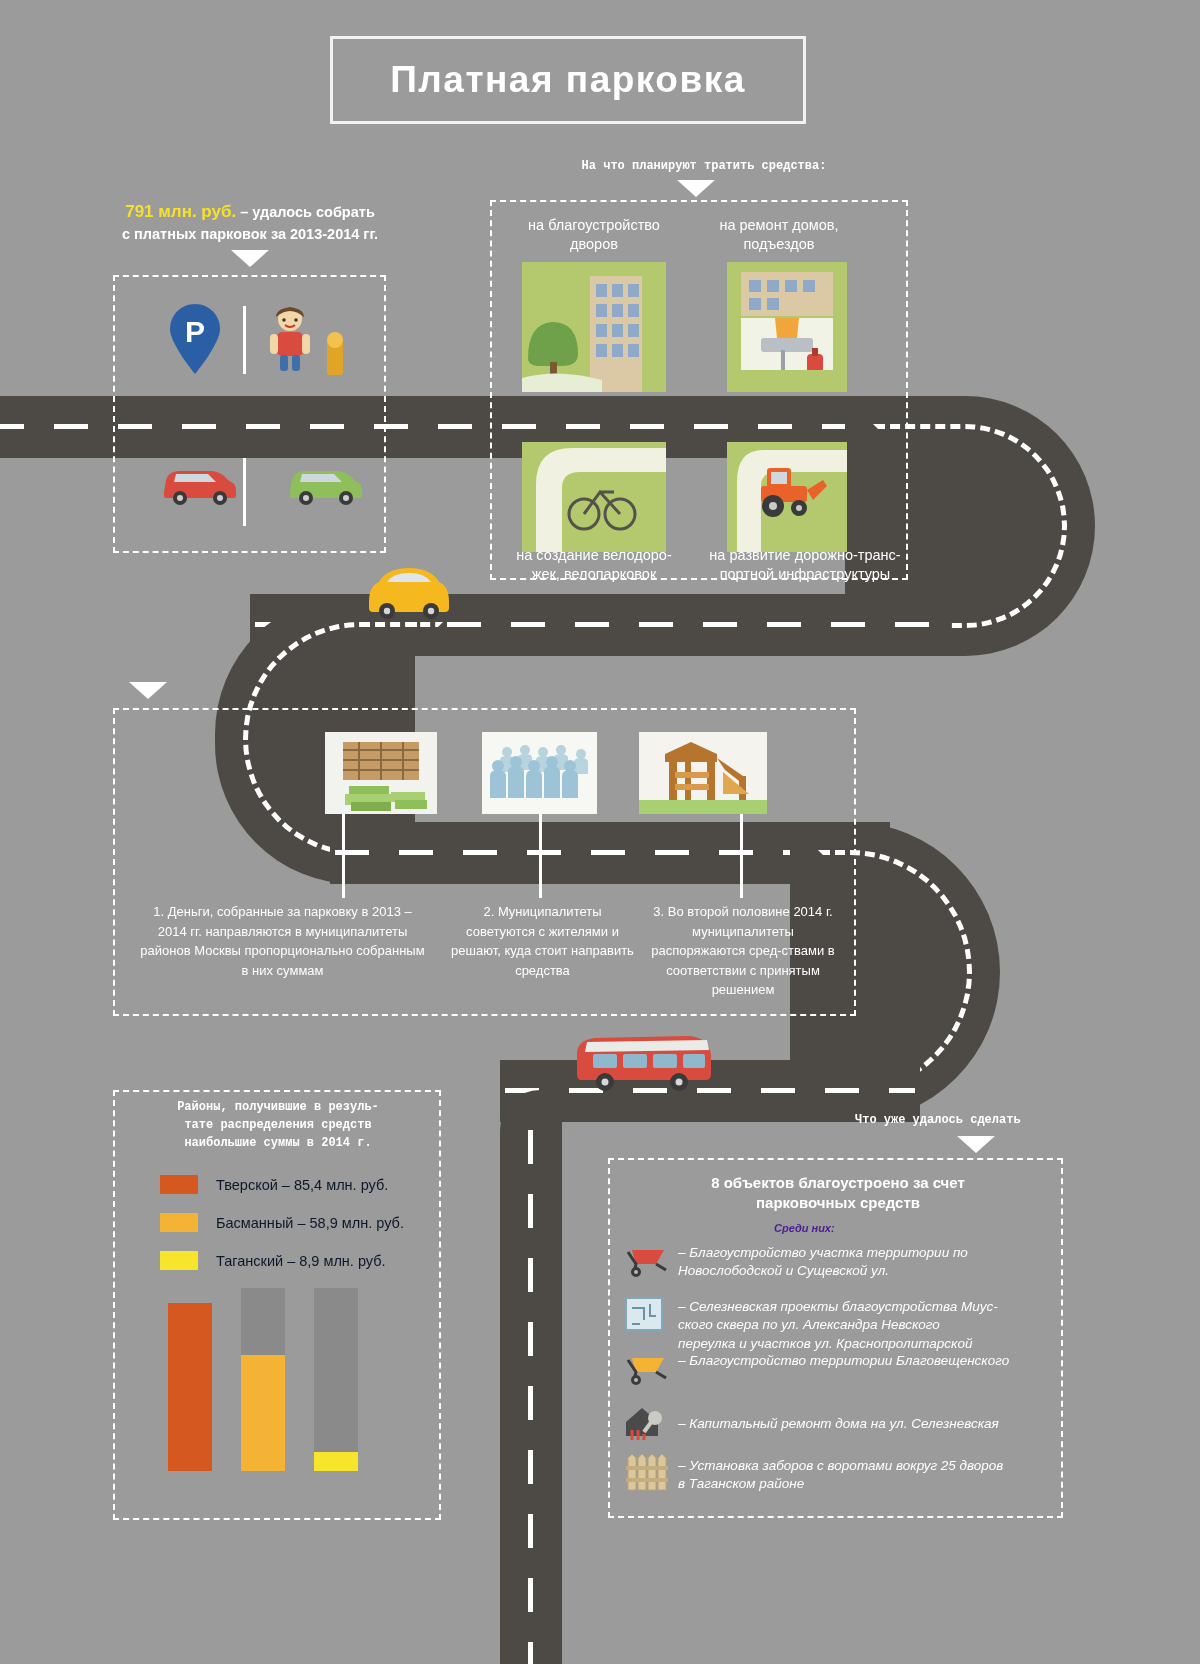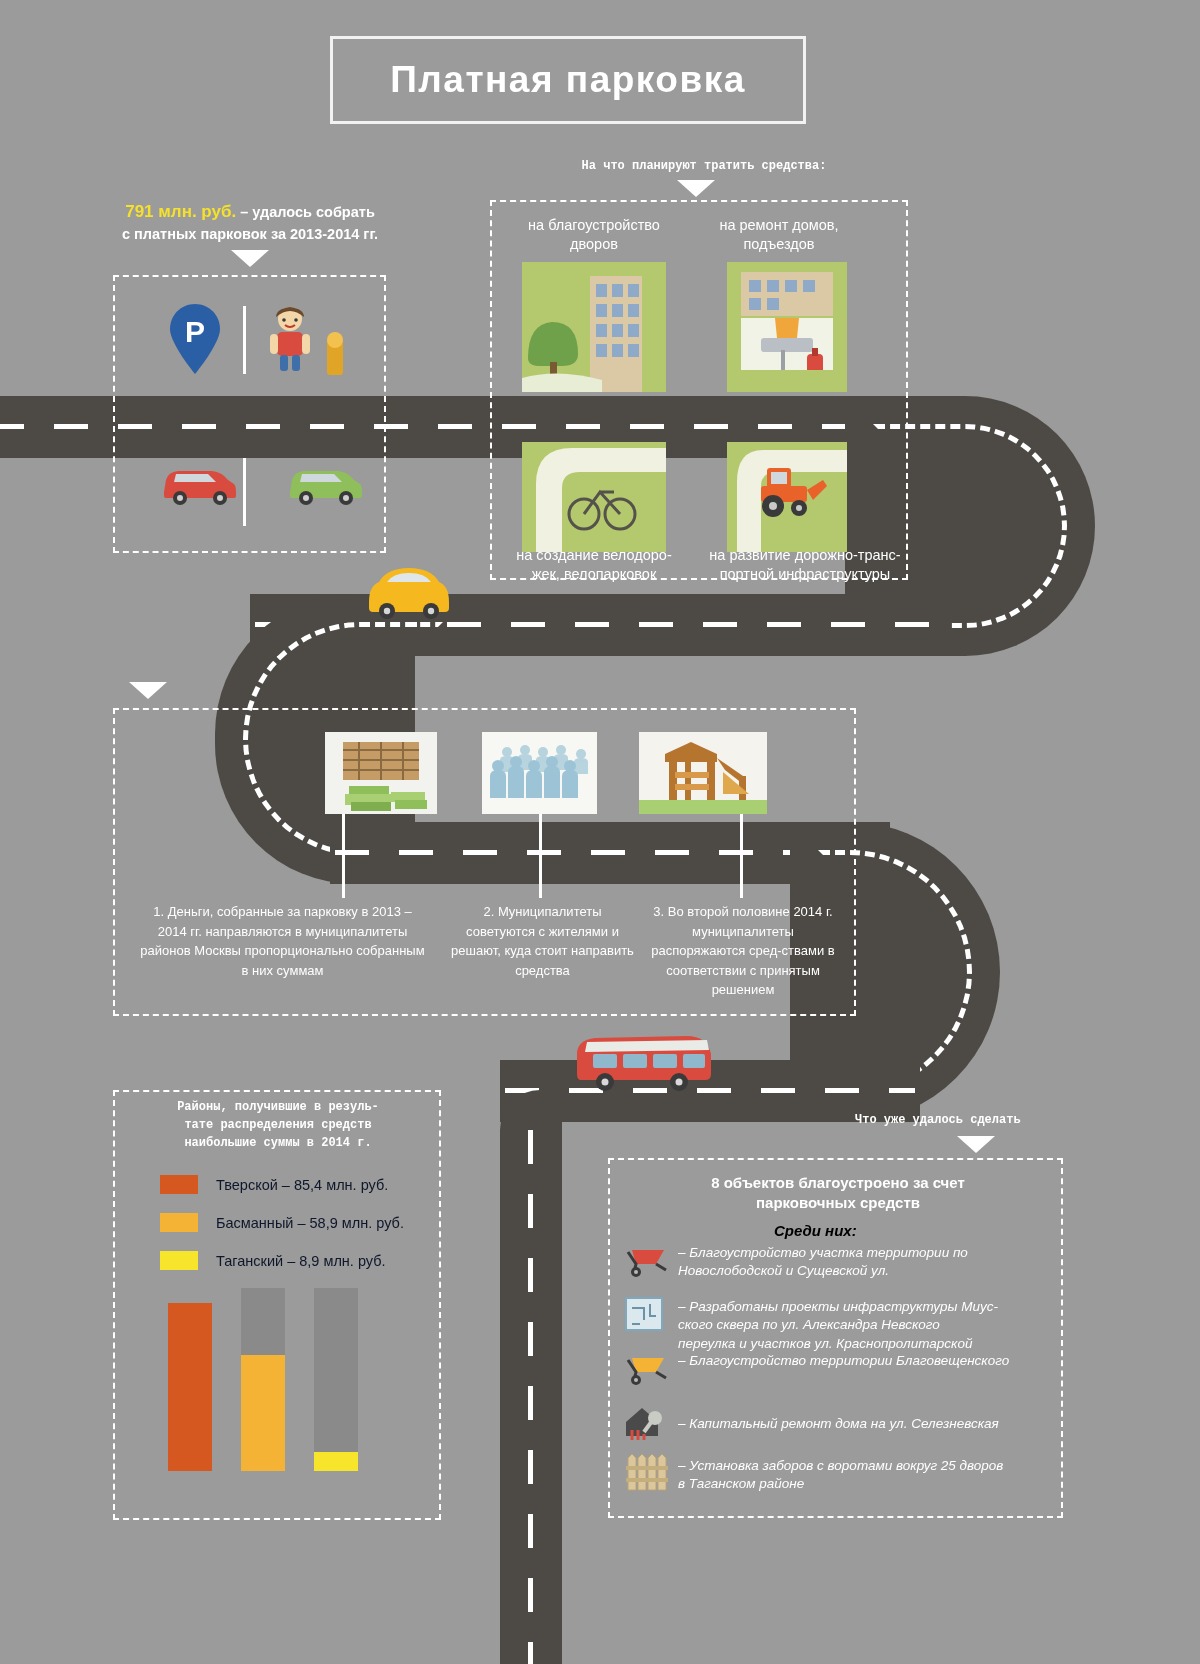--- a/index.html
+++ b/index.html
@@ -83,21 +83,21 @@
   .legend-sw { width: 38px; height: 19px; margin-right: 18px; }
   .legend-tx { color: #0f172a; font-size: 14.5px; }
   .bar { position: absolute; }
 
   
   .done-title {
     position: absolute; color: #ffffff; font-size: 15px; font-weight: bold;
     text-align: center; line-height: 1.4; width: 440px;
   }
   .done-among {
-    position: absolute; color: #000000; font-size: 15px;
+    position: absolute; color: #4c1d95; font-size: 11px;
     font-weight: bold; font-style: italic;
   }
   .done-item {
     position: absolute; color: #ffffff; font-size: 13.5px;
     font-style: italic; line-height: 1.42;
   }
   .done-icon { position: absolute; }
 </style>
 </head>
 <body>
@@ -472,21 +472,21 @@
   <div class="done-icon" style="left:622px; top:1296px; width:44px; height:36px;">
     <svg width="44" height="36" viewBox="0 0 44 36">
       <rect x="4" y="2" width="36" height="32" fill="#dbe9ef" stroke="#7fa8bd" stroke-width="2"></rect>
       <g stroke="#6b93a8" stroke-width="2" fill="none">
         <path d="M10 12 L22 12 L22 24"></path>
         <path d="M28 8 L28 20 L34 20"></path>
         <path d="M10 28 L18 28"></path>
       </g>
     </svg>
   </div>
-  <div class="done-item" style="left:678px; top:1297px;">– Разработаны проекты инфраструктуры Миус-</div>
+  <div class="done-item" style="left:678px; top:1297px;">– Селезневская проекты благоустройства Миус-</div>
   <div class="done-item" style="left:678px; top:1315px;">ского сквера по ул. Александра Невского</div>
 
   <div class="done-icon" style="left:622px; top:1350px; width:50px; height:36px;">
     <svg width="50" height="36" viewBox="0 0 50 36">
       <path d="M10 8 L42 8 L34 22 L14 22 Z" fill="#f5b335"></path>
       <path d="M6 10 L14 22 L12 30" stroke="#3a3a3a" stroke-width="3" fill="none"></path>
       <path d="M34 22 L44 28" stroke="#3a3a3a" stroke-width="3" fill="none"></path>
       <circle cx="14" cy="30" r="5" fill="#3a3a3a"></circle>
       <circle cx="14" cy="30" r="2" fill="#b8b8b8"></circle>
     </svg>

